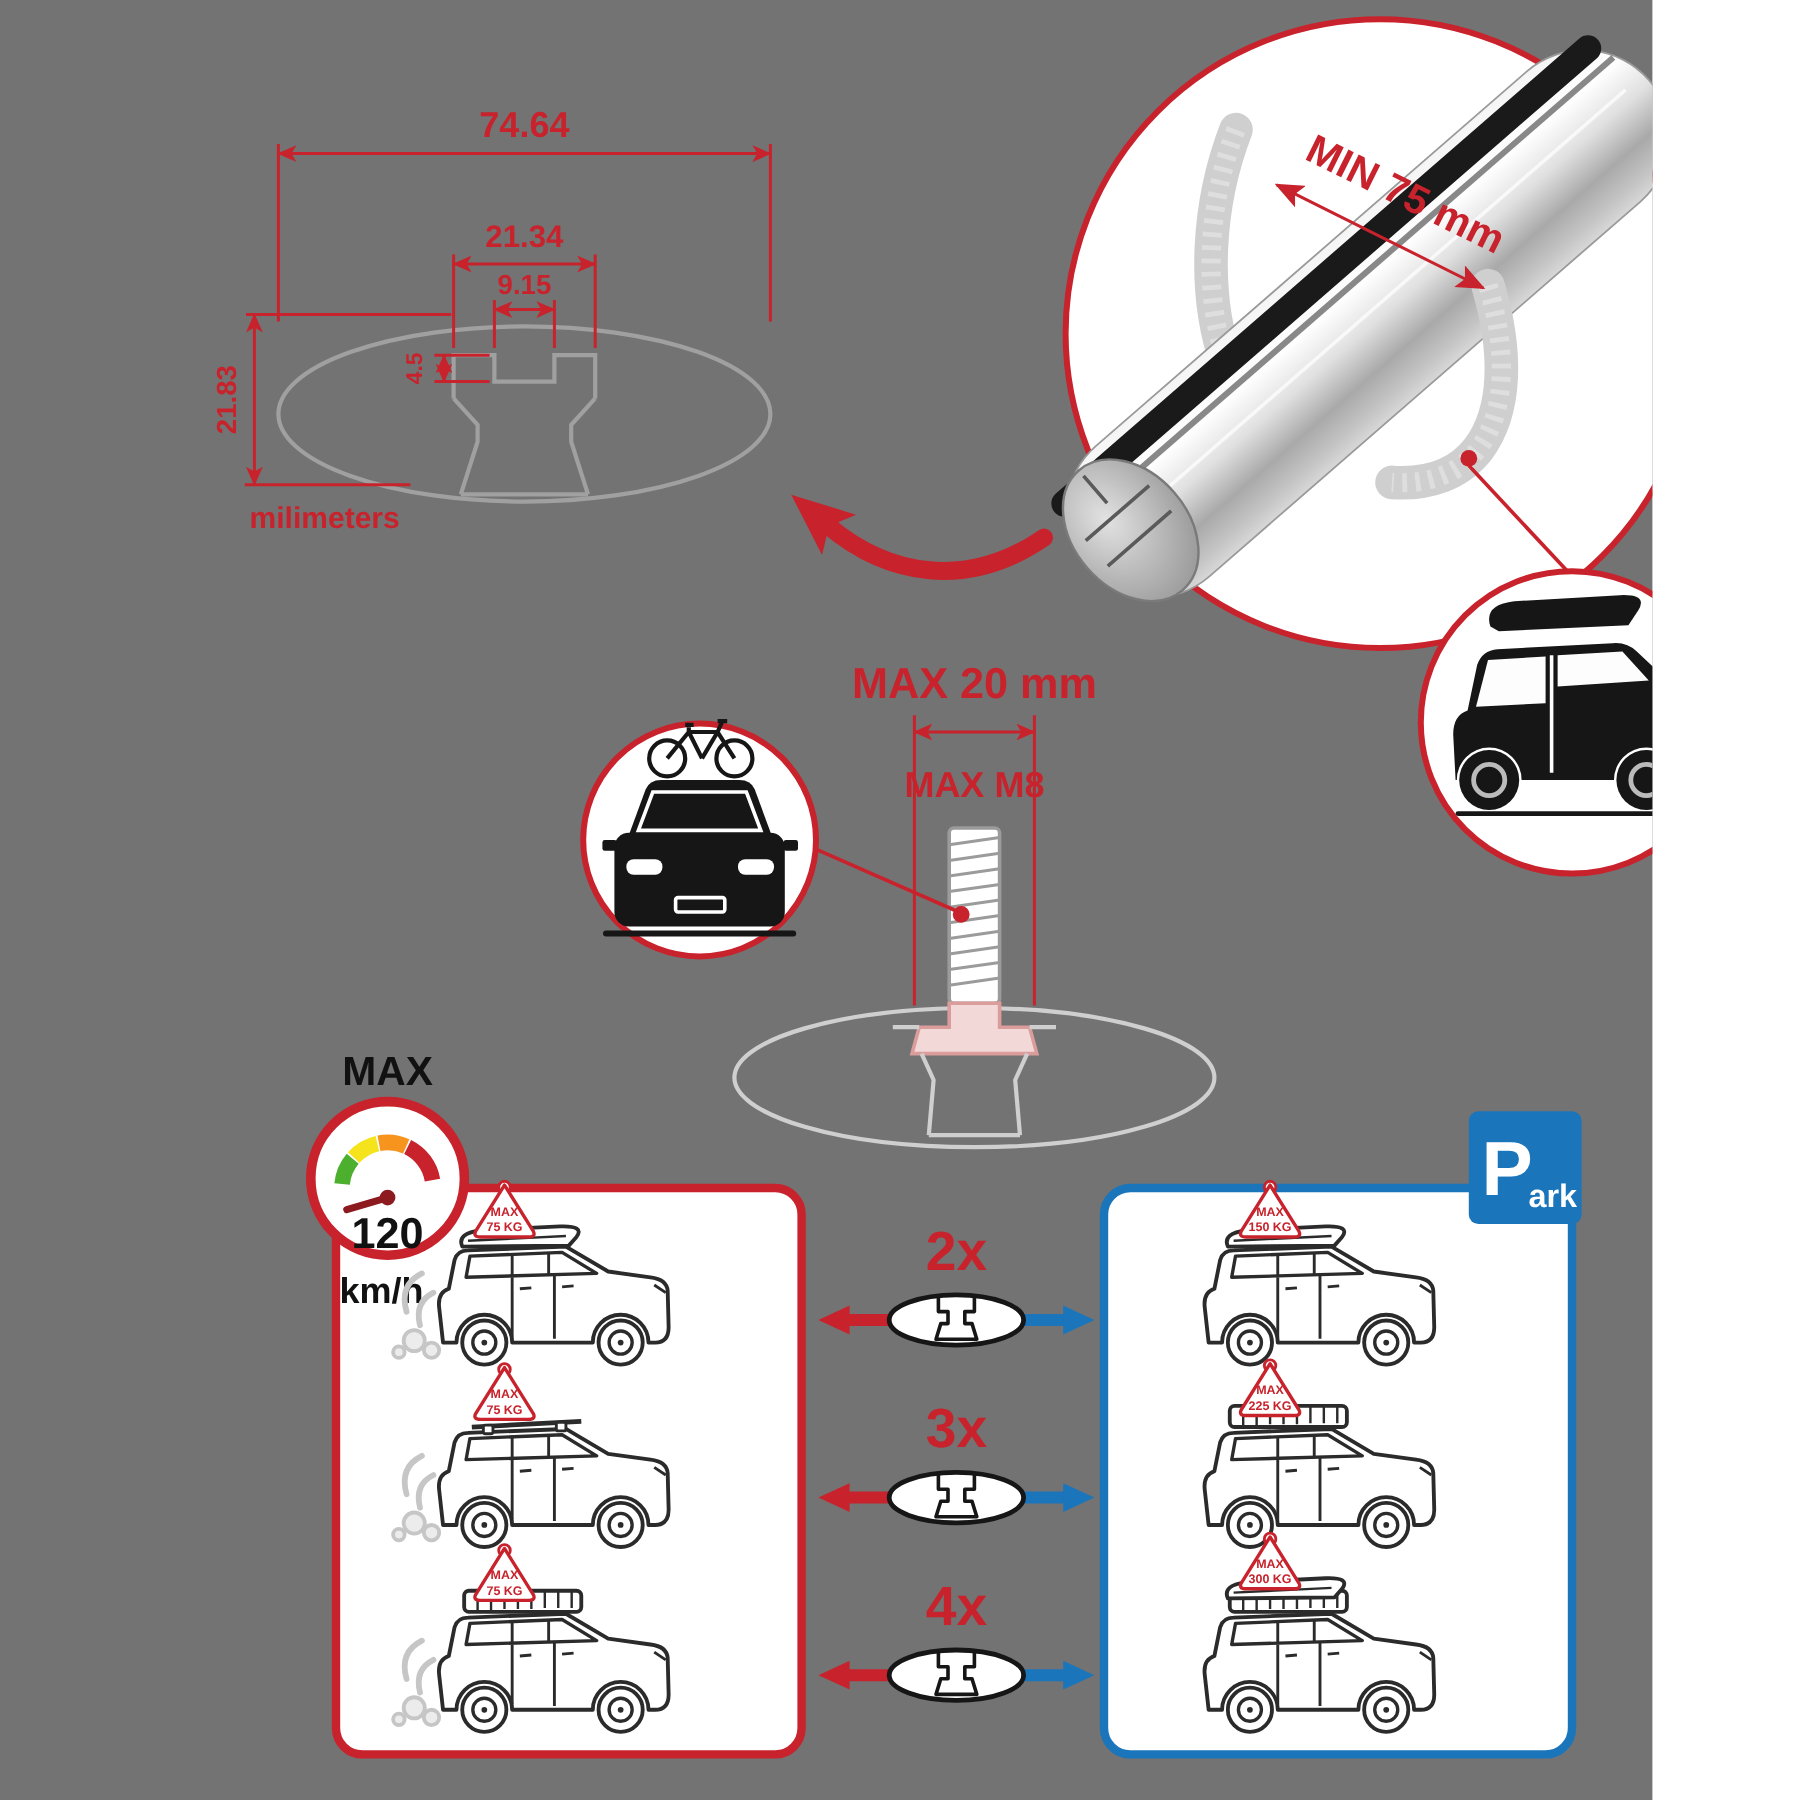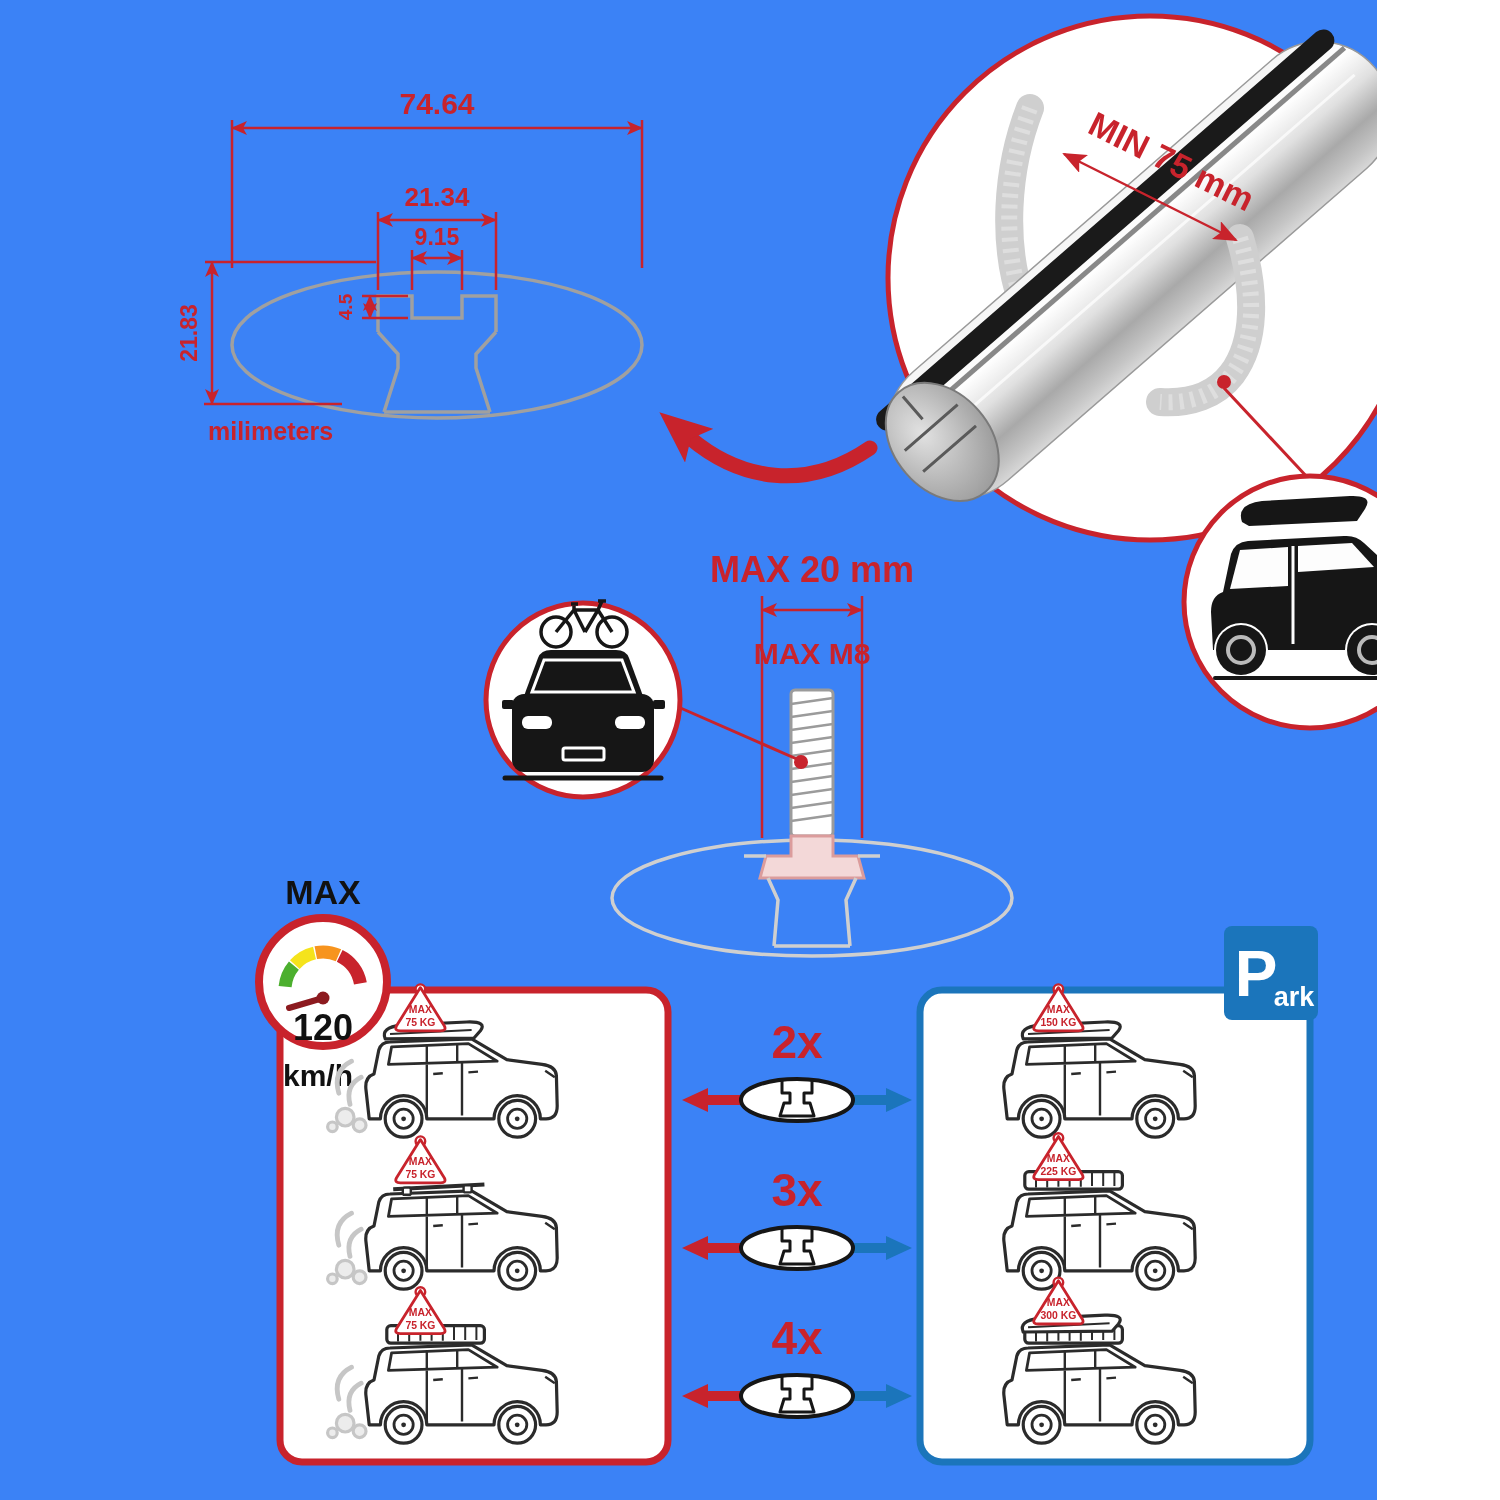--- a/index.html
+++ b/index.html
@@ -1,16 +1,16 @@
 <!DOCTYPE html>
 <html><head>
 <meta charset="utf-8">
 <style>
   html,body { margin:0; padding:0; background:#ffffff; }
-  .canvas { position:relative; width:1377px; height:1500px; background:#3b82f6; overflow:hidden; }
+  .canvas { position:relative; width:1377px; height:1500px; background:#737373; overflow:hidden; }
   svg { display:block; font-family:"Liberation Sans", sans-serif; }
   .dimline { stroke:#C8232C; stroke-width:2.5; fill:none; }
   .profile { stroke:#A0A0A0; stroke-width:3.5; fill:none; }
   .ghost   { stroke:#CFCFCF; fill:none; }
   .t-dim   { fill:#C8232C; font-weight:700; }
   .t-black { fill:#111111; font-weight:700; }
   .carline { stroke:#2B2B2B; fill:#FFFFFF; stroke-linejoin:round; stroke-linecap:round; }
 </style>
 </head>
 <body>

